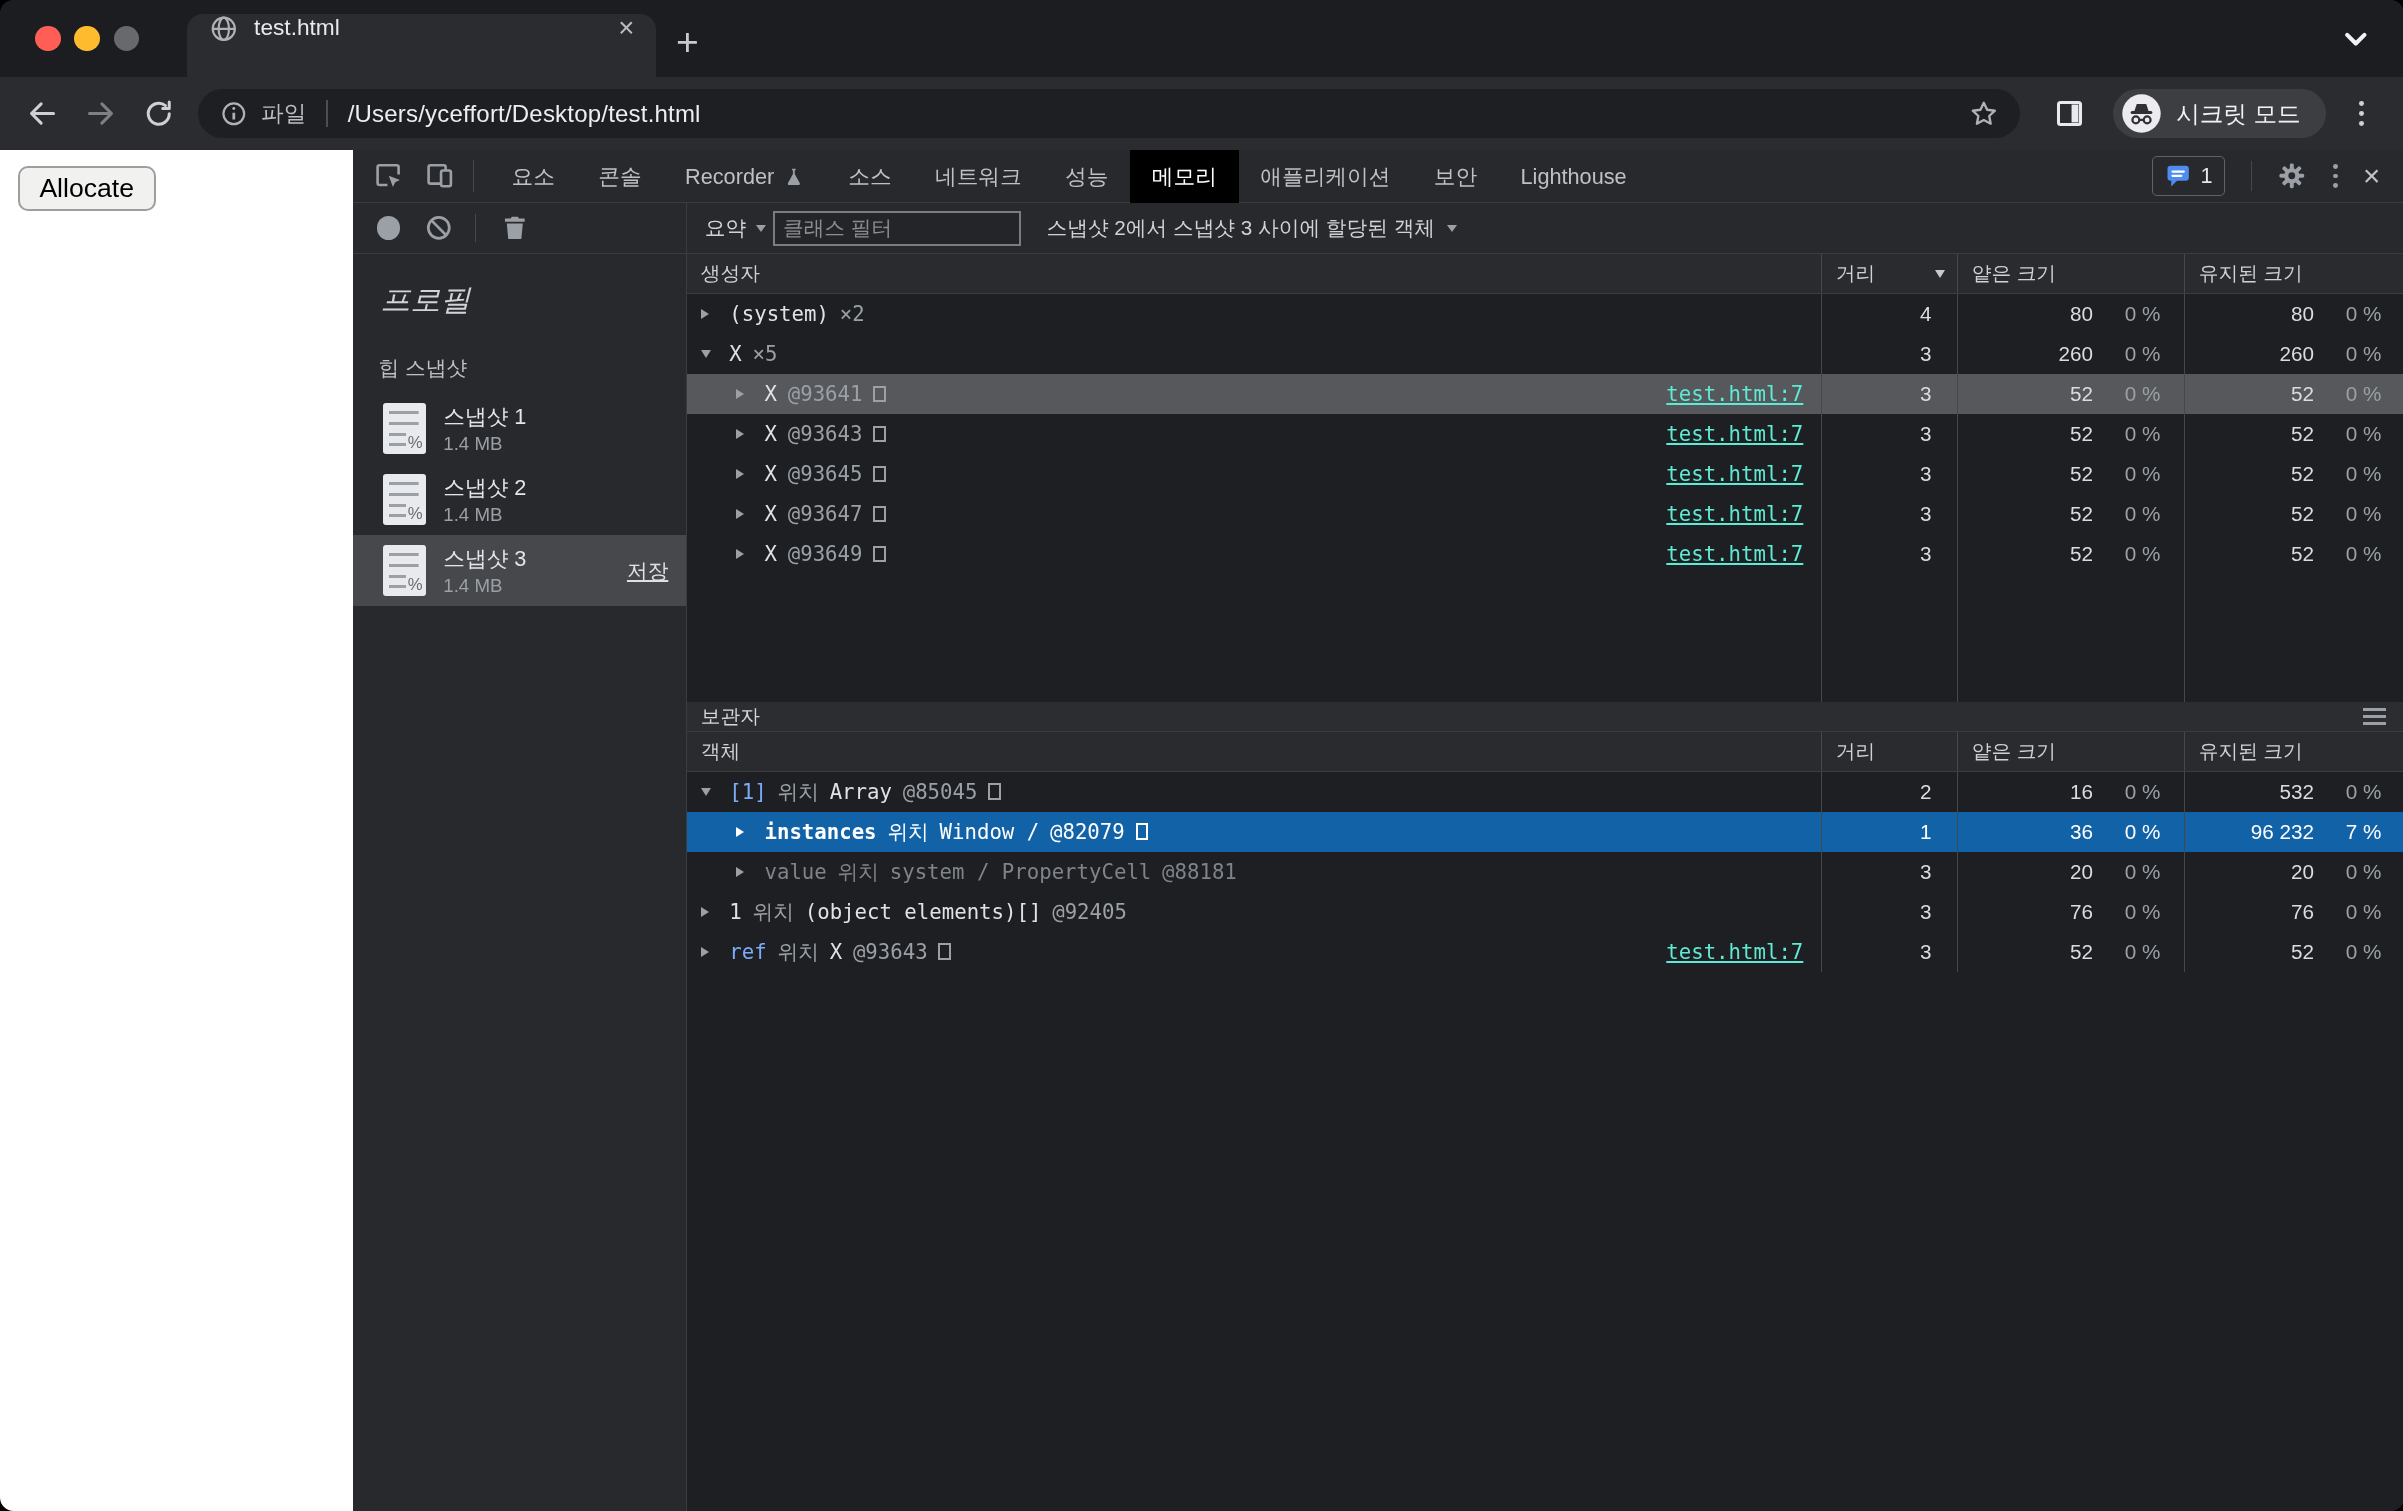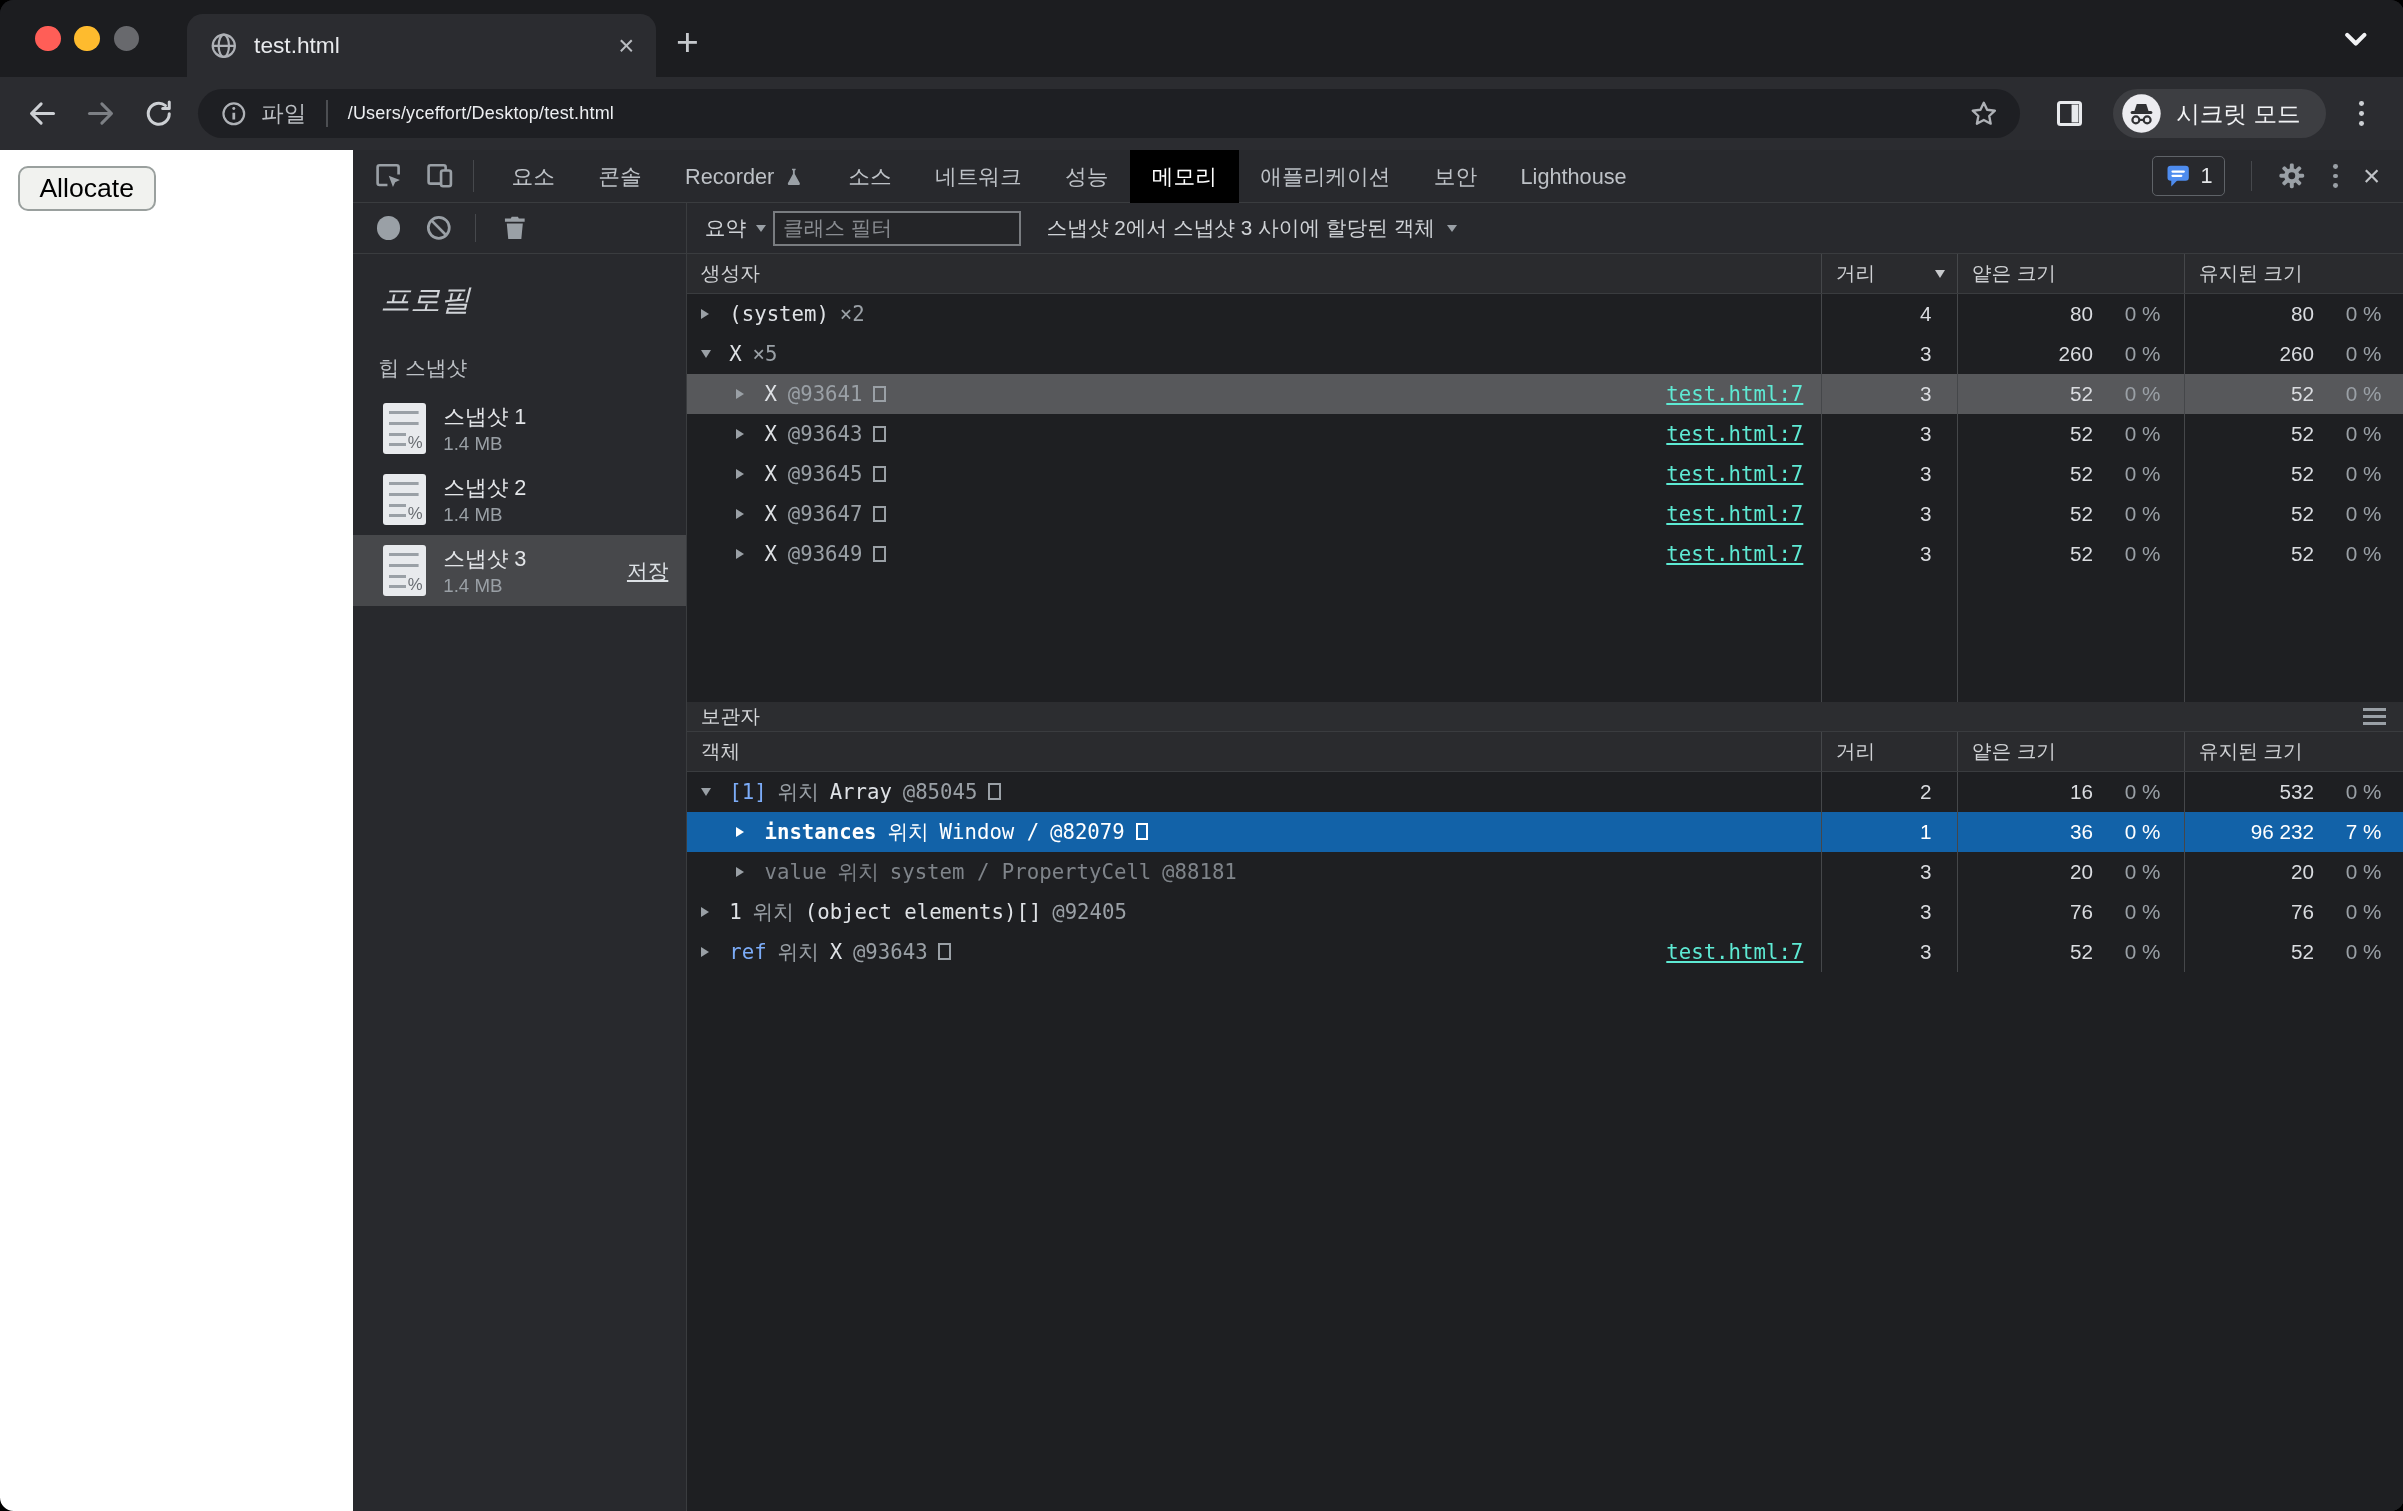--- a/index.html
+++ b/index.html
@@ -8,34 +8,34 @@
 
   .win { position:relative; width:2404px; height:1511px; background:#1c1d20;
          border-radius:13.8px; overflow:hidden; }
 
   
   .tabstrip { position:relative; height:77px; background:#1c1d20; }
   .traffic { position:absolute; left:35px; top:25.6px; display:flex; gap:13.8px; }
   .traffic .dot { width:25.6px; height:25.6px; border-radius:50%; }
   .dot.red { background:#ff5e57; } .dot.yellow { background:#febb2e; } .dot.gray { background:#68696d; }
   .tab { position:absolute; left:187px; top:13.8px; width:469px; height:63px; background:#2b2c30;
-         border-radius:15.8px 15.8px 0 0; display:flex; align-items:center; padding:0 21.7px; gap:15.8px; }
+         border-radius:15.8px 15.8px 0 0; display:flex; align-items:flex-start; padding:0 21.7px; gap:15.8px; }
   .tab-title { color:#e8eaed; font-size:22.7px; flex:1; }
   .tab-close { color:#b9bcc0; font-size:27.6px; line-height:1; }
   .newtab { position:absolute; left:676px; top:21.7px; color:#c6c9cd; font-size:39px; font-weight:300; line-height:1; }
   .tabchevron { position:absolute; right:33px; top:27.6px; }
 
   
   .urlrow { position:relative; height:73px; background:#2b2c30; display:flex; align-items:center; }
   .navbtn { margin-left:25.6px; }
   .omnibox { margin-left:23.6px; width:1822px; height:49px; background:#1e1f23; border-radius:24.6px;
              display:flex; align-items:center; padding:0 21.7px; gap:13.8px; }
   .chip { color:#babdc2; font-size:22.7px; }
   .omni-sep { width:2px; height:27.6px; background:#4c4e52; margin:0 5.9px; }
-  .url { color:#eceef1; font-size:18px; flex:1; letter-spacing:0.2px; }
+  .url { color:#eceef1; font-size:24px; flex:1; letter-spacing:0.2px; }
   .sidepanel { margin-left:33px; }
   .incog { margin-left:27.6px; height:49px; background:#3d3e42; border-radius:24.6px;
            display:flex; align-items:center; gap:13.8px; padding:0 25.6px 0 7.9px; }
   .incog-label { color:#f1f2f4; font-size:23.6px; }
   .kebab { display:flex; flex-direction:column; gap:4.9px; margin:0 29.6px 0 33px; }
   .kebab i { width:4.9px; height:4.9px; border-radius:50%; background:#cdd0d4; }
 
   
   .content { display:flex; height:1361px; }
   .page { width:353px; background:#fff; position:relative; }

